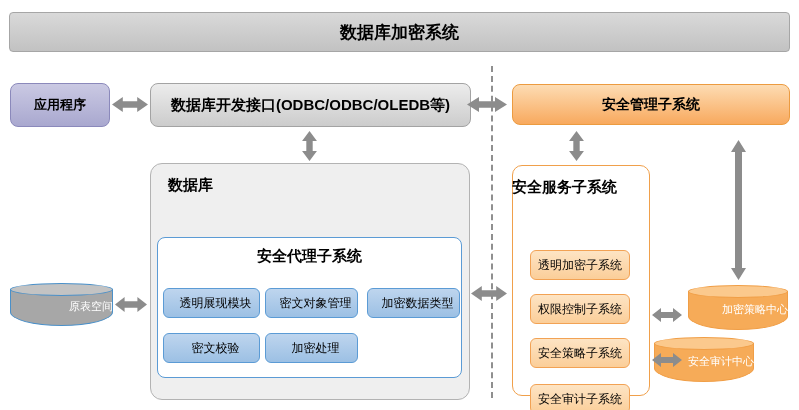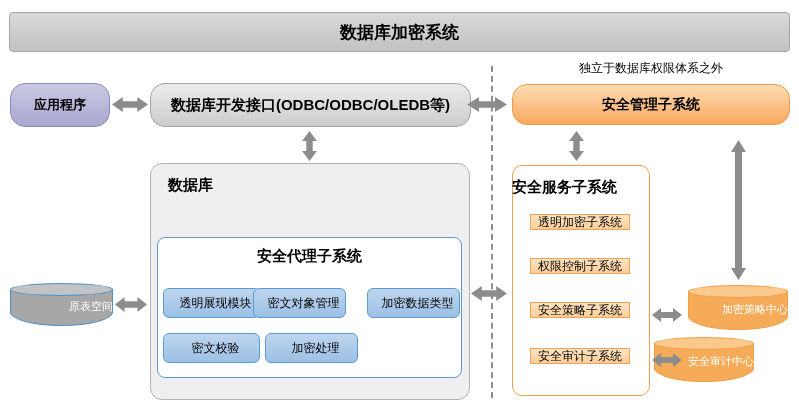--- a/index.html
+++ b/index.html
@@ -20,21 +20,21 @@
     font-size: 17px; font-weight: bold; color: #000;
   }
 
   
   .divider {
     left: 491px; top: 66px; height: 332px; width: 0;
     border-left: 2px dashed #8f8f8f; z-index: 1;
   }
 
   
-  .node { border-radius: 15px; z-index: 2; color: #000; text-align: center; }
+  .node { border-radius: 8px; z-index: 2; color: #000; text-align: center; }
   .app-box {
     left: 10px; top: 83px; width: 100px; height: 44px;
     background: linear-gradient(180deg, #cac9e3, #a9a8cf);
     border: 1.5px solid #8b89bb; font-size: 13px; font-weight: bold;
   }
   .jdbc-box {
     left: 150px; top: 83px; width: 321px; height: 44px;
     background: linear-gradient(180deg, #ececec, #cccccc);
     border: 1.5px solid #a3a3a3; font-size: 15px; font-weight: bold;
   }
@@ -63,39 +63,39 @@
   .agent-title {
     left: 157px; top: 247px; width: 305px; text-align: center;
     font-size: 15px; font-weight: bold; z-index: 4;
   }
   .module {
     background: linear-gradient(180deg, #bed5ee, #9cc0e4);
     border: 1.5px solid #5b9bd5; border-radius: 6px;
     font-size: 12px; z-index: 4; height: 30px; padding-left: 8px;
   }
   .m0 { left: 163px; top: 288px; width: 97px; }
-  .m1 { left: 253px; top: 288px; width: 93px; }
+  .m1 { left: 265px; top: 288px; width: 93px; }
   .m2 { left: 367px; top: 288px; width: 93px; }
   .m3 { left: 163px; top: 333px; width: 97px; }
   .m4 { left: 265px; top: 333px; width: 93px; font-family: Liberation Mono, monospace; }
 
   
   .svc-box {
     left: 512px; top: 165px; width: 138px; height: 231px;
     background: #ffffff; border: 1.5px solid #f0a04b; border-radius: 10px; z-index: 2;
   }
   .svc-title {
     left: 512px; top: 178px; width: 138px; text-align: left;
     font-size: 15px; font-weight: bold; z-index: 3;
   }
   .svc-module {
-    left: 530px; width: 100px; height: 16px;
+    left: 530px; width: 100px; height: 30px;
     background: linear-gradient(180deg, #fde4c4, #fbce99);
-    border: 1.5px solid #f2a254; border-radius: 0;
-    font-size: 12px; z-index: 3;
+    border: 1.5px solid #f2a254; border-radius: 6px;
+    font-size: 12px; z-index: 3; margin-top: 36px;
   }
   .s0 { top: 214px; } .s1 { top: 258px; } .s2 { top: 302px; } .s3 { top: 348px; }
 
   
   .cylinder { z-index: 2; }
   .cyl-body {
     position: absolute; left: 0; right: 0; top: 6px; bottom: 0;
     border-radius: 0 0 50% 50% / 0 0 14px 14px;
   }
   .cyl-top {
@@ -131,21 +131,20 @@
 <body>
 
 <div class="stage">
 
   <div class="abs flexc banner">
     <span>数据库加密系统</span>
   </div>
 
   <div class="abs divider"></div>
 
-  <div class="abs annotation">独立于数据库权限体系之外</div>
 
   <div class="abs flexc node app-box">
     <span>应用程序</span>
   </div>
 
   <div class="abs flexc node jdbc-box">
     <span>数据库开发接口(ODBC/ODBC/OLEDB等)</span>
   </div>
 
   <div class="abs flexc node mgmt-box">

